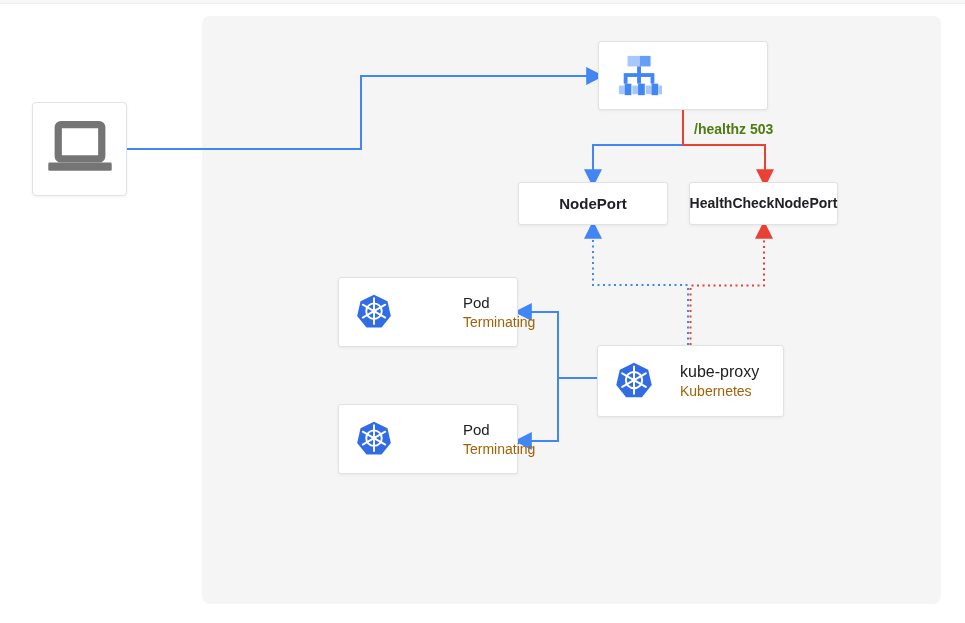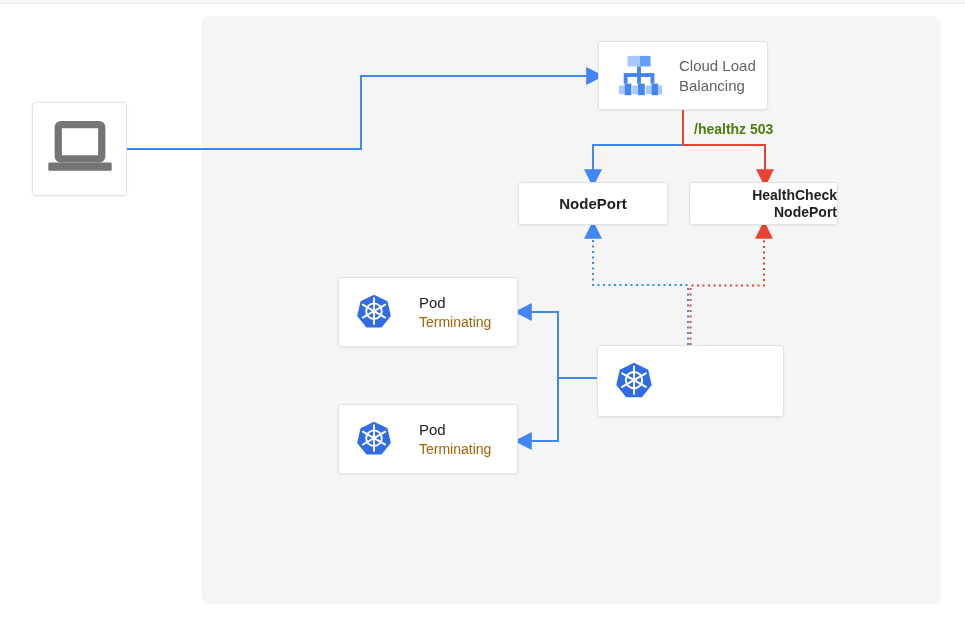--- a/index.html
+++ b/index.html
@@ -13,24 +13,24 @@
   .nodes-panel{position:absolute;left:289px;top:196px;width:566px;height:353px;background:#e3f0fc;border-radius:4px;}
   .nodes-label{position:absolute;left:21px;top:12px;font-size:15px;color:#5f6368;}
   svg.connectors{position:absolute;left:0;top:0;width:965px;height:623px;pointer-events:none;}
   .box{position:absolute;background:#ffffff;border:1px solid #e1e2e4;border-radius:3px;box-shadow:0 1px 3px rgba(0,0,0,0.06);box-sizing:border-box;}
   .client-box{left:32px;top:102px;width:95px;height:94px;display:flex;align-items:center;justify-content:center;border-radius:4px;}
   .clb-box{left:598px;top:41px;width:170px;height:69px;display:flex;align-items:center;}
   .clb-icon{margin-left:18px;flex:none;}
   .clb-text{margin-left:16px;width:86px;font-size:15px;line-height:20px;color:#5f6368;}
   .nodeport-box{left:518px;top:182px;width:150px;height:43px;display:flex;align-items:center;justify-content:center;}
   .nodeport-box span{font-size:15px;font-weight:bold;color:#202124;}
-  .hc-box{left:689px;top:182px;width:149px;height:43px;display:flex;flex-direction:column;align-items:flex-end;justify-content:center;}
+  .hc-box{left:689px;top:182px;width:149px;height:43px;display:flex;flex-direction:row;align-items:center;justify-content:center;}
   .hc-box div{font-size:14px;line-height:17px;font-weight:bold;color:#202124;text-align:center;}
   .kp-box{left:597px;top:345px;width:187px;height:72px;display:flex;align-items:center;}
-  .pod-box{width:180px;height:70px;display:flex;align-items:center;}
+  .pod-box{width:180px;height:70px;display:flex;align-items:center;gap:44px;}
   .pod1{left:338px;top:277px;}
   .pod2{left:338px;top:404px;}
   .k8s-icon{margin-left:16px;flex:none;}
   .node-text{margin-left:26px;}
   .node-title{font-size:16px;line-height:21px;color:#212121;}
   .node-sub{font-size:14px;line-height:19px;color:#a16207;}
   .pod-box .node-title{font-size:15px;line-height:20px;}
   .healthz-label{position:absolute;left:694px;top:121px;font-size:14px;font-weight:bold;color:#4d7c0f;}
 </style>
 </head>
@@ -85,21 +85,20 @@
       <rect x="21" y="23" width="4" height="7" fill="#4285f4"></rect>
       <rect x="35" y="23" width="4" height="7" fill="#4285f4"></rect>
       <rect x="2" y="32" width="6" height="9" fill="#a8c7fa"></rect>
       <rect x="8" y="30" width="7" height="12" fill="#4285f4"></rect>
       <rect x="16" y="32" width="6" height="9" fill="#a8c7fa"></rect>
       <rect x="22" y="30" width="7" height="12" fill="#4285f4"></rect>
       <rect x="30" y="32" width="6" height="9" fill="#a8c7fa"></rect>
       <rect x="36" y="30" width="7" height="12" fill="#4285f4"></rect>
       <rect x="43" y="32" width="4" height="9" fill="#a8c7fa"></rect>
     </svg>
-    <div class="clb-text">Cloud Load Balancing</div>
   </div>
 
   <div class="box nodeport-box">
     <span>NodePort</span>
   </div>
 
   <div class="box hc-box">
     <div>HealthCheck</div>
     <div>NodePort</div>
   </div>
@@ -119,20 +118,24 @@
           <line x1="22" y1="21" x2="9" y2="13.5"></line>
         </g>
       </g>
     </defs>
   </svg>
 
   <div class="box kp-box">
     <svg class="k8s-icon" width="40" height="40" viewBox="0 0 44 44">
         <use href="#k8s-logo"></use>
       </svg>
+    <div class="node-text">
+      <div class="node-title">kube-proxy</div>
+      <div class="node-sub">Kubernetes</div>
+    </div>
   </div>
 
   <div class="box pod-box pod1">
     <svg class="k8s-icon" width="38" height="38" viewBox="0 0 44 44">
         <use href="#k8s-logo"></use>
       </svg>
     <div class="node-text">
       <div class="node-title">Pod</div>
       <div class="node-sub">Terminating</div>
     </div>

